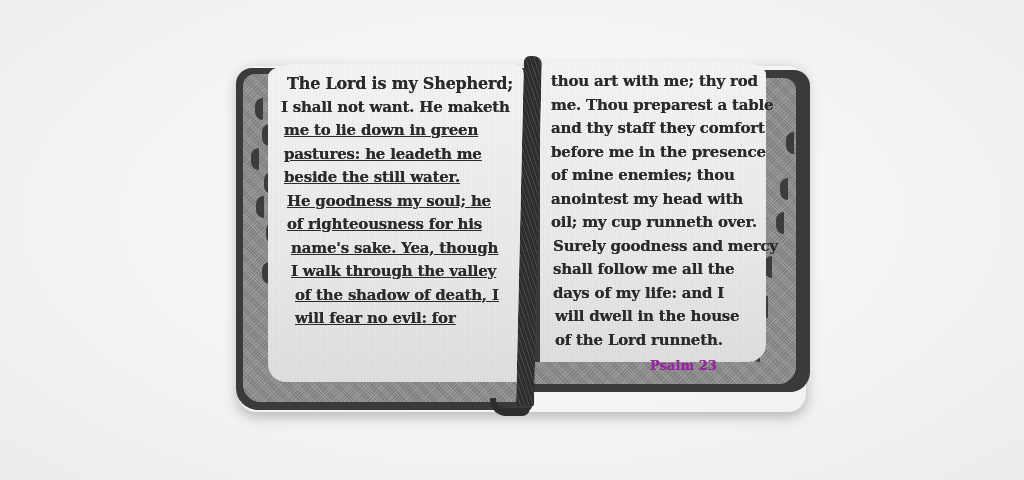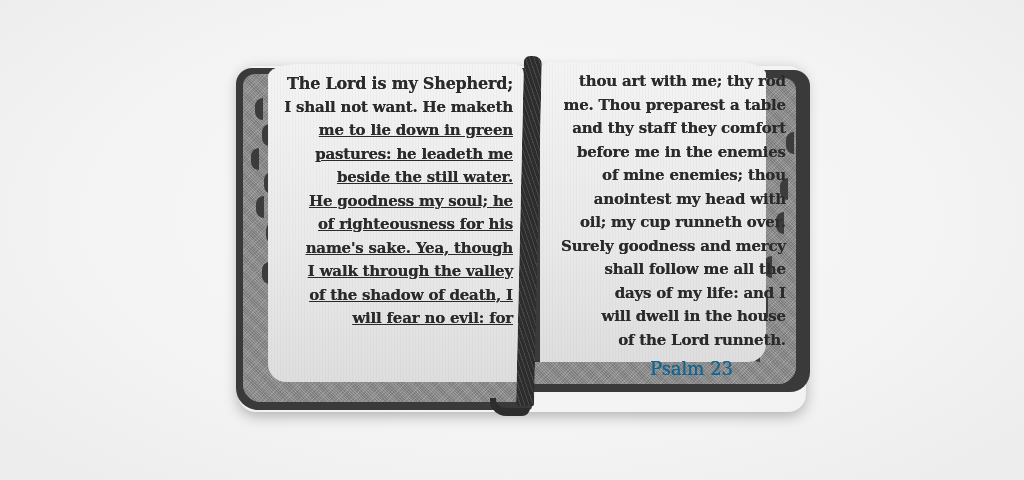--- a/index.html
+++ b/index.html
@@ -1,21 +1,21 @@
 <!DOCTYPE html>
 <html><head>
 <meta charset="utf-8">
 <style>
   html, body { margin: 0; padding: 0; }
   body {
     width: 1024px; height: 480px; overflow: hidden; position: relative;
     background: radial-gradient(ellipse at 50% 45%, #fbfbfb 0%, #f3f3f3 60%, #ececec 100%);
     font-family: "DejaVu Serif", "Liberation Serif", serif;
   }
-  .patch { position: absolute; left: 0; top: 0; width: 905px; height: 480px; text-align: right; }
+  .patch { position: absolute; left: 0; top: 0; width: 905px; height: 480px; }
   .shadow {
     position: absolute; left: 238px; top: 66px; width: 568px; height: 346px;
     border-radius: 18px; box-shadow: 0 4px 14px rgba(0,0,0,0.28);
   }
   .cover {
     position: absolute; background: #3a3a3a; border-radius: 16px;
   }
   .cover.left { left: 236px; top: 68px; width: 296px; height: 342px; border-radius: 16px 4px 4px 22px; }
   .cover.right { left: 520px; top: 70px; width: 290px; height: 322px; border-radius: 4px 16px 20px 4px; }
   .edge {
@@ -54,25 +54,25 @@
     text-shadow: 0 0 0.6px #555;
   }
   .lines li { display: block; }
   .lines.left { left: 281px; top: 72px; }
   .lines.left li:nth-child(1) { padding-left: 6px; font-size: 16px; }
   .lines.left li:nth-child(n+3) { padding-left: 3px; text-decoration: underline; }
   .lines.left li:nth-child(n+6) { padding-left: 6px; }
   .lines.left li:nth-child(n+8) { padding-left: 10px; }
   .lines.left li:nth-child(n+10) { padding-left: 14px; }
   .lines.right { left: 551px; top: 70px; }
-  .lines.right li:nth-child(n+8) { padding-left: 2px; margin-left: 8px; }
+  .lines.right li:nth-child(n+8) { padding-left: 2px; }
   .lines.right li:nth-child(n+11) { padding-left: 4px; }
   .ref {
-    position: absolute; left: 650px; top: 358px; color: #0369a1;
-    font-weight: normal; font-size: 18px; text-shadow: 0 0 0.6px #555;
+    position: absolute; left: 650px; top: 358px; color: #a21caf;
+    font-weight: bold; font-size: 13px; text-shadow: 0 0 0.6px #555;
   }
   .ribbon {
     position: absolute; left: 520px; top: 56px; width: 18px; height: 350px;
     background:
       repeating-linear-gradient(70deg, rgba(255,255,255,0.12) 0 1px, rgba(0,0,0,0) 1px 4px),
       #2d2d2d;
     border-radius: 6px 8px 2px 2px;
     transform: rotate(1.3deg);
   }
   .ribbon-tail {
@@ -125,21 +125,21 @@
     <li>name's sake. Yea, though</li>
     <li>I walk through the valley</li>
     <li>of the shadow of death, I</li>
     <li>will fear no evil: for</li>
   </ul>
 
   <ul class="lines right">
     <li>thou art with me; thy rod</li>
     <li>me. Thou preparest a table</li>
     <li>and thy staff they comfort</li>
-    <li>before me in the enemies</li>
+    <li>before me in the presence</li>
     <li>of mine enemies; thou</li>
     <li>anointest my head with</li>
     <li>oil; my cup runneth over.</li>
     <li>Surely goodness and mercy</li>
     <li>shall follow me all the</li>
     <li>days of my life: and I</li>
     <li>will dwell in the house</li>
     <li>of the Lord runneth.</li>
   </ul>
 

